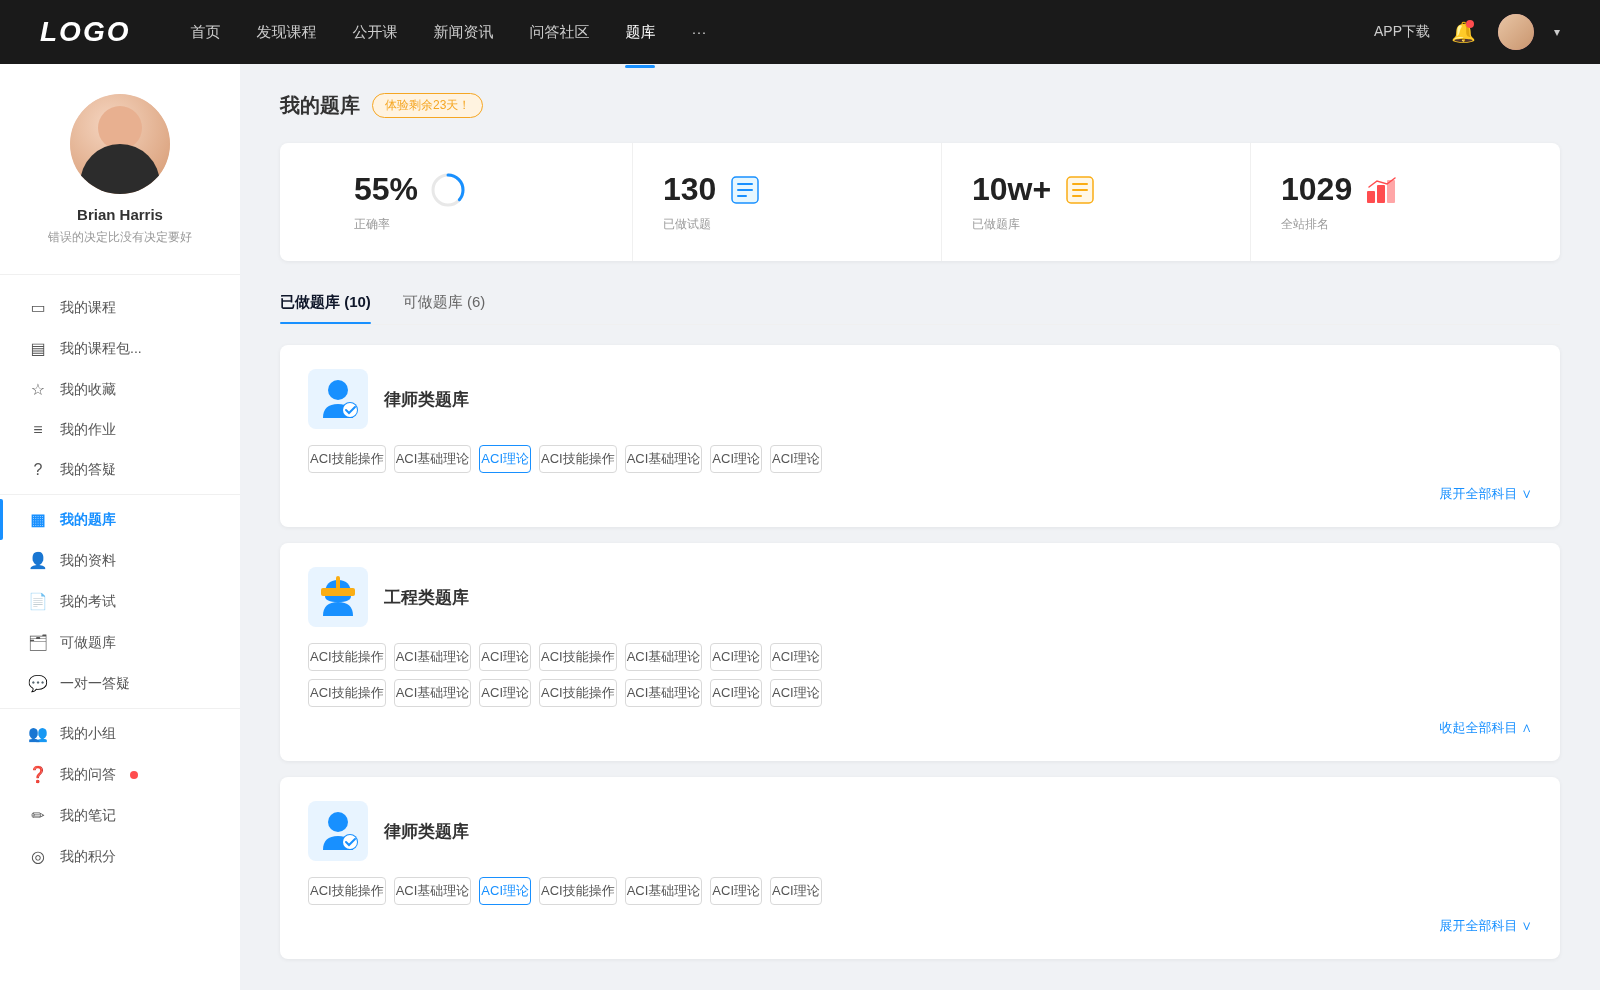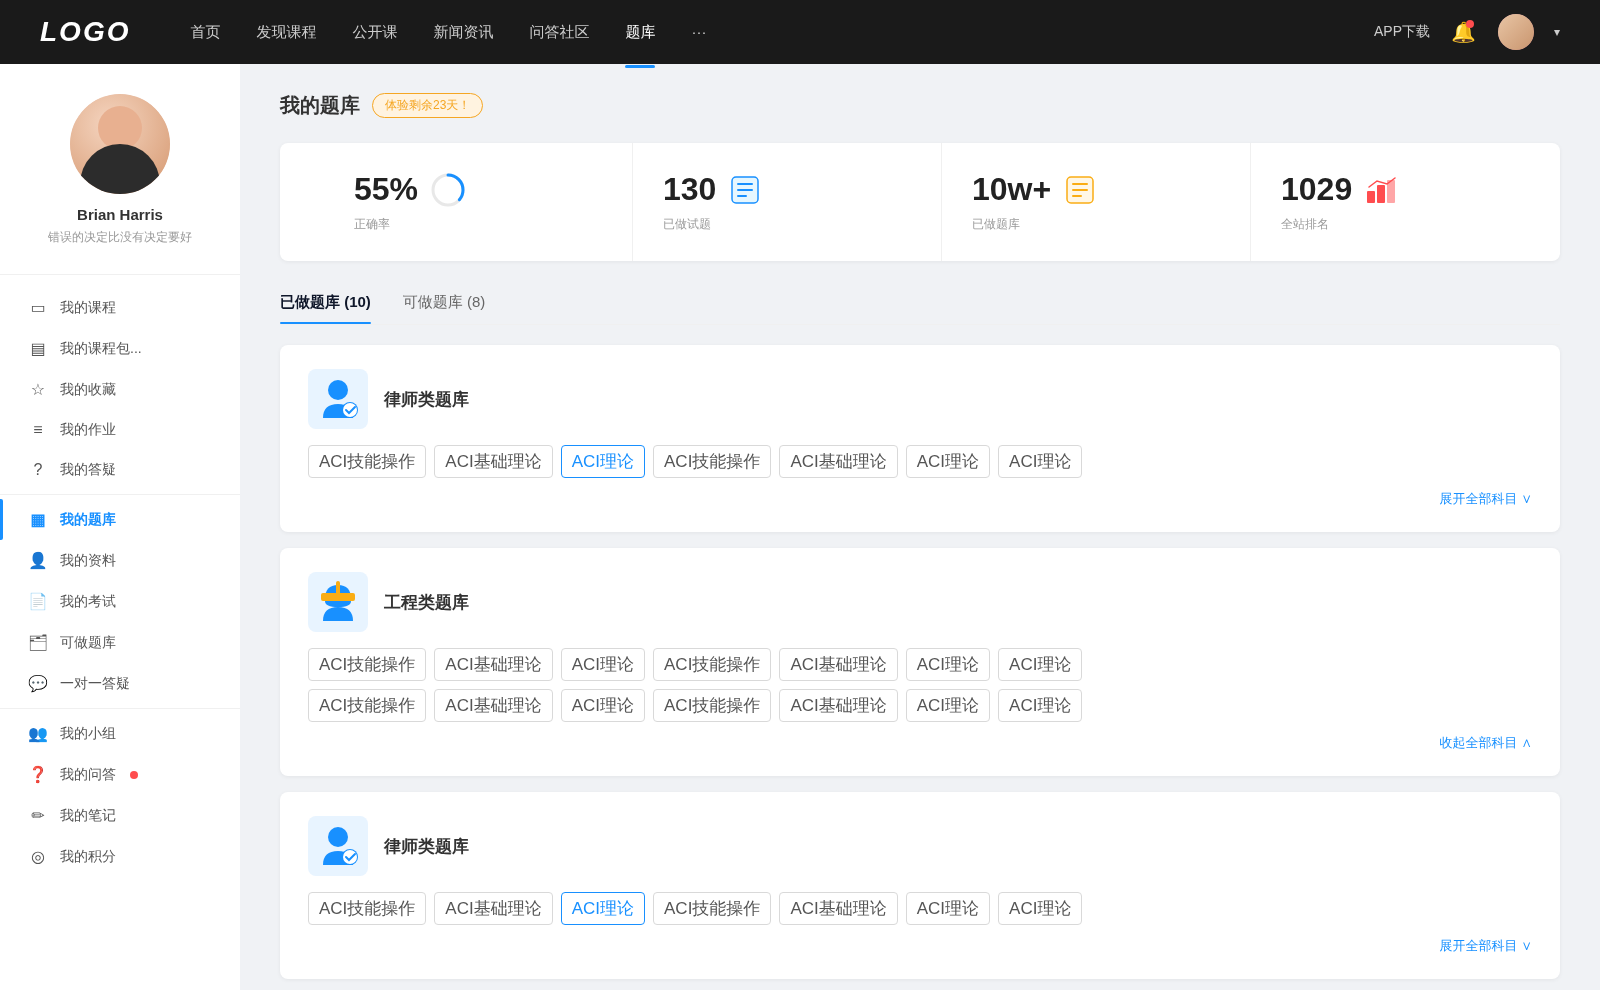--- a/index.html
+++ b/index.html
@@ -305,24 +305,24 @@
       font-weight: 600;
       color: #333;
     }
     .tags-row {
       display: flex;
       flex-wrap: wrap;
       gap: 8px;
       margin-bottom: 8px;
     }
     .tag {
-      padding: 4px 10px;
+      padding: 4px 1px;
       border: 1px solid #d9d9d9;
       border-radius: 4px;
-      font-size: 17px;
+      font-size: 13px;
       color: #555;
       cursor: pointer;
       background: #fff;
     }
     .tag.active {
       border-color: #1890ff;
       color: #1890ff;
       background: #fff;
     }
     .expand-link {
@@ -507,21 +507,21 @@
             <rect x="23" y="7" width="8" height="23" rx="1" fill="#ff4d4f" opacity="0.5"></rect>
             <polyline points="5,14 13,8 23,11 31,5" fill="none" stroke="#ff4d4f" stroke-width="1.5" stroke-linecap="round"></polyline>
           </svg>
         </div>
         <div class="stat-label">全站排名</div>
       </div>
     </div>
 
     <div class="tabs">
       <div class="tab active">已做题库 (10)</div>
-      <div class="tab">可做题库 (8)</div>
+      <div class="tab">可做题库 (6)</div>
     </div>
 
     <div class="bank-card">
       <div class="bank-card-header">
         <div class="bank-icon">
           <svg width="50" height="50" viewBox="0 0 50 50">
             <circle cx="25" cy="16" r="10" fill="#1890ff"></circle>
             <path d="M10 44 Q10 30 25 30 Q40 30 40 44" fill="#1890ff"></path>
             <circle cx="37" cy="36" r="8" fill="#1890ff"></circle>
             <circle cx="37" cy="36" r="7" fill="white"></circle>

